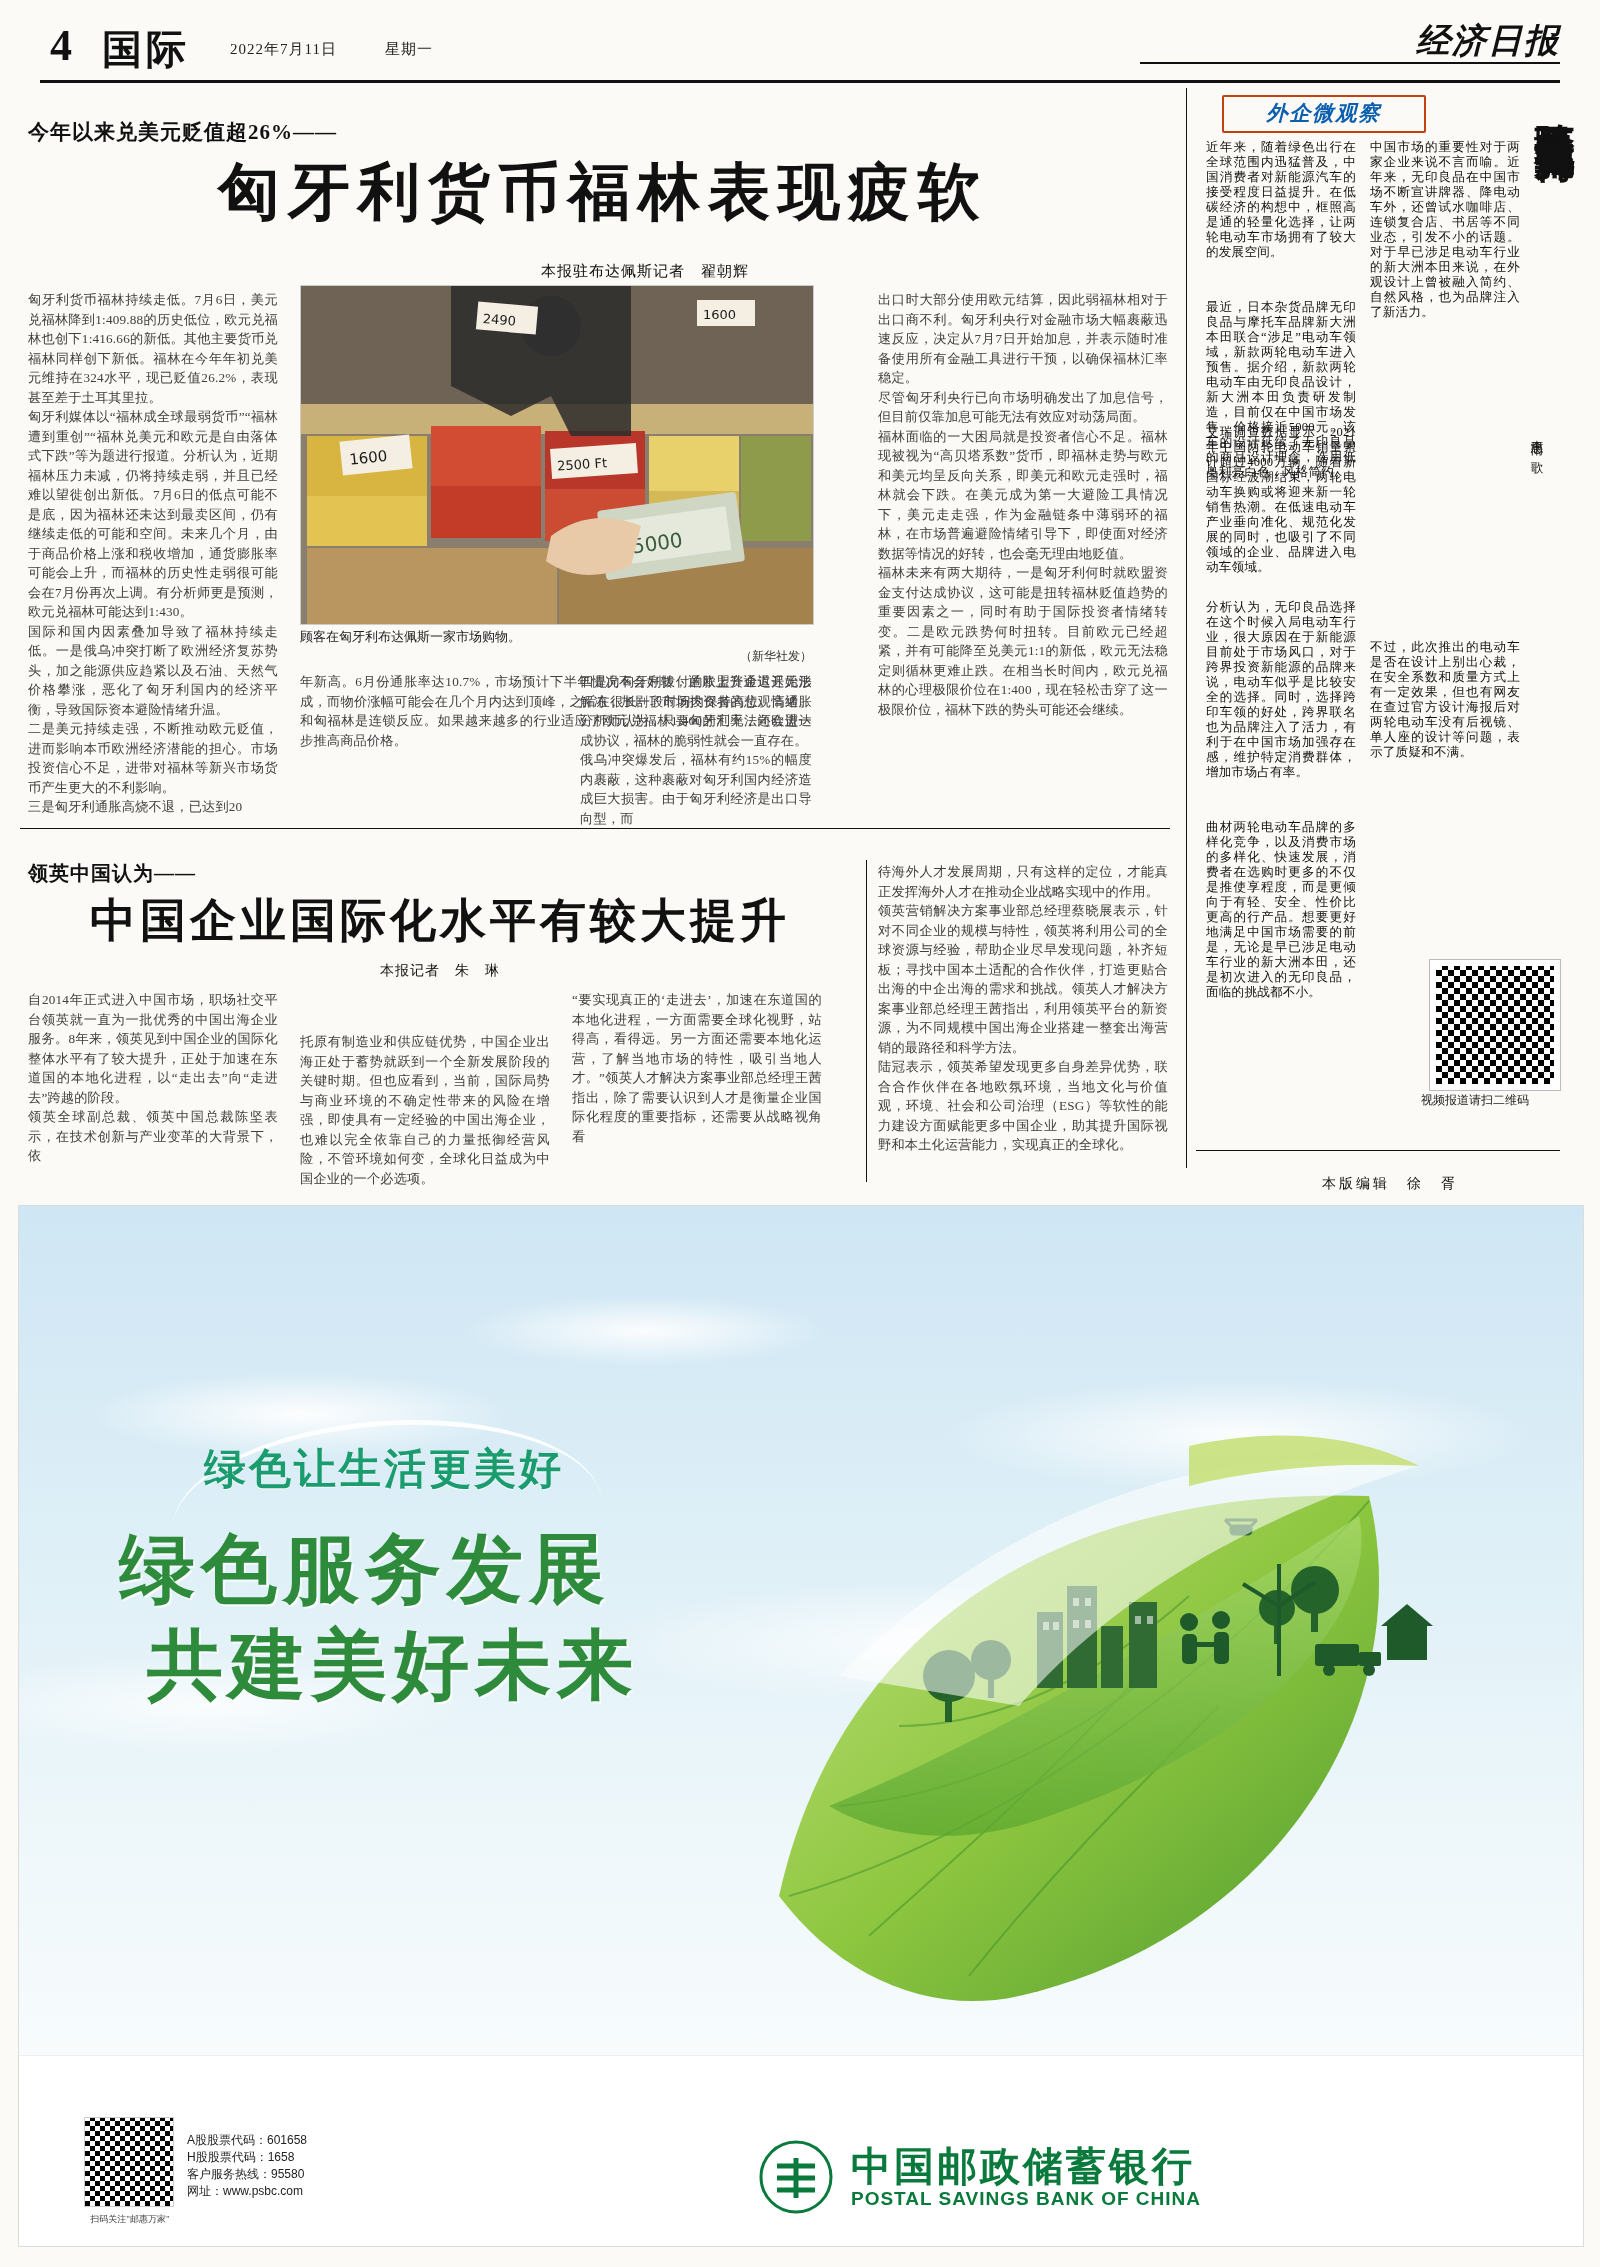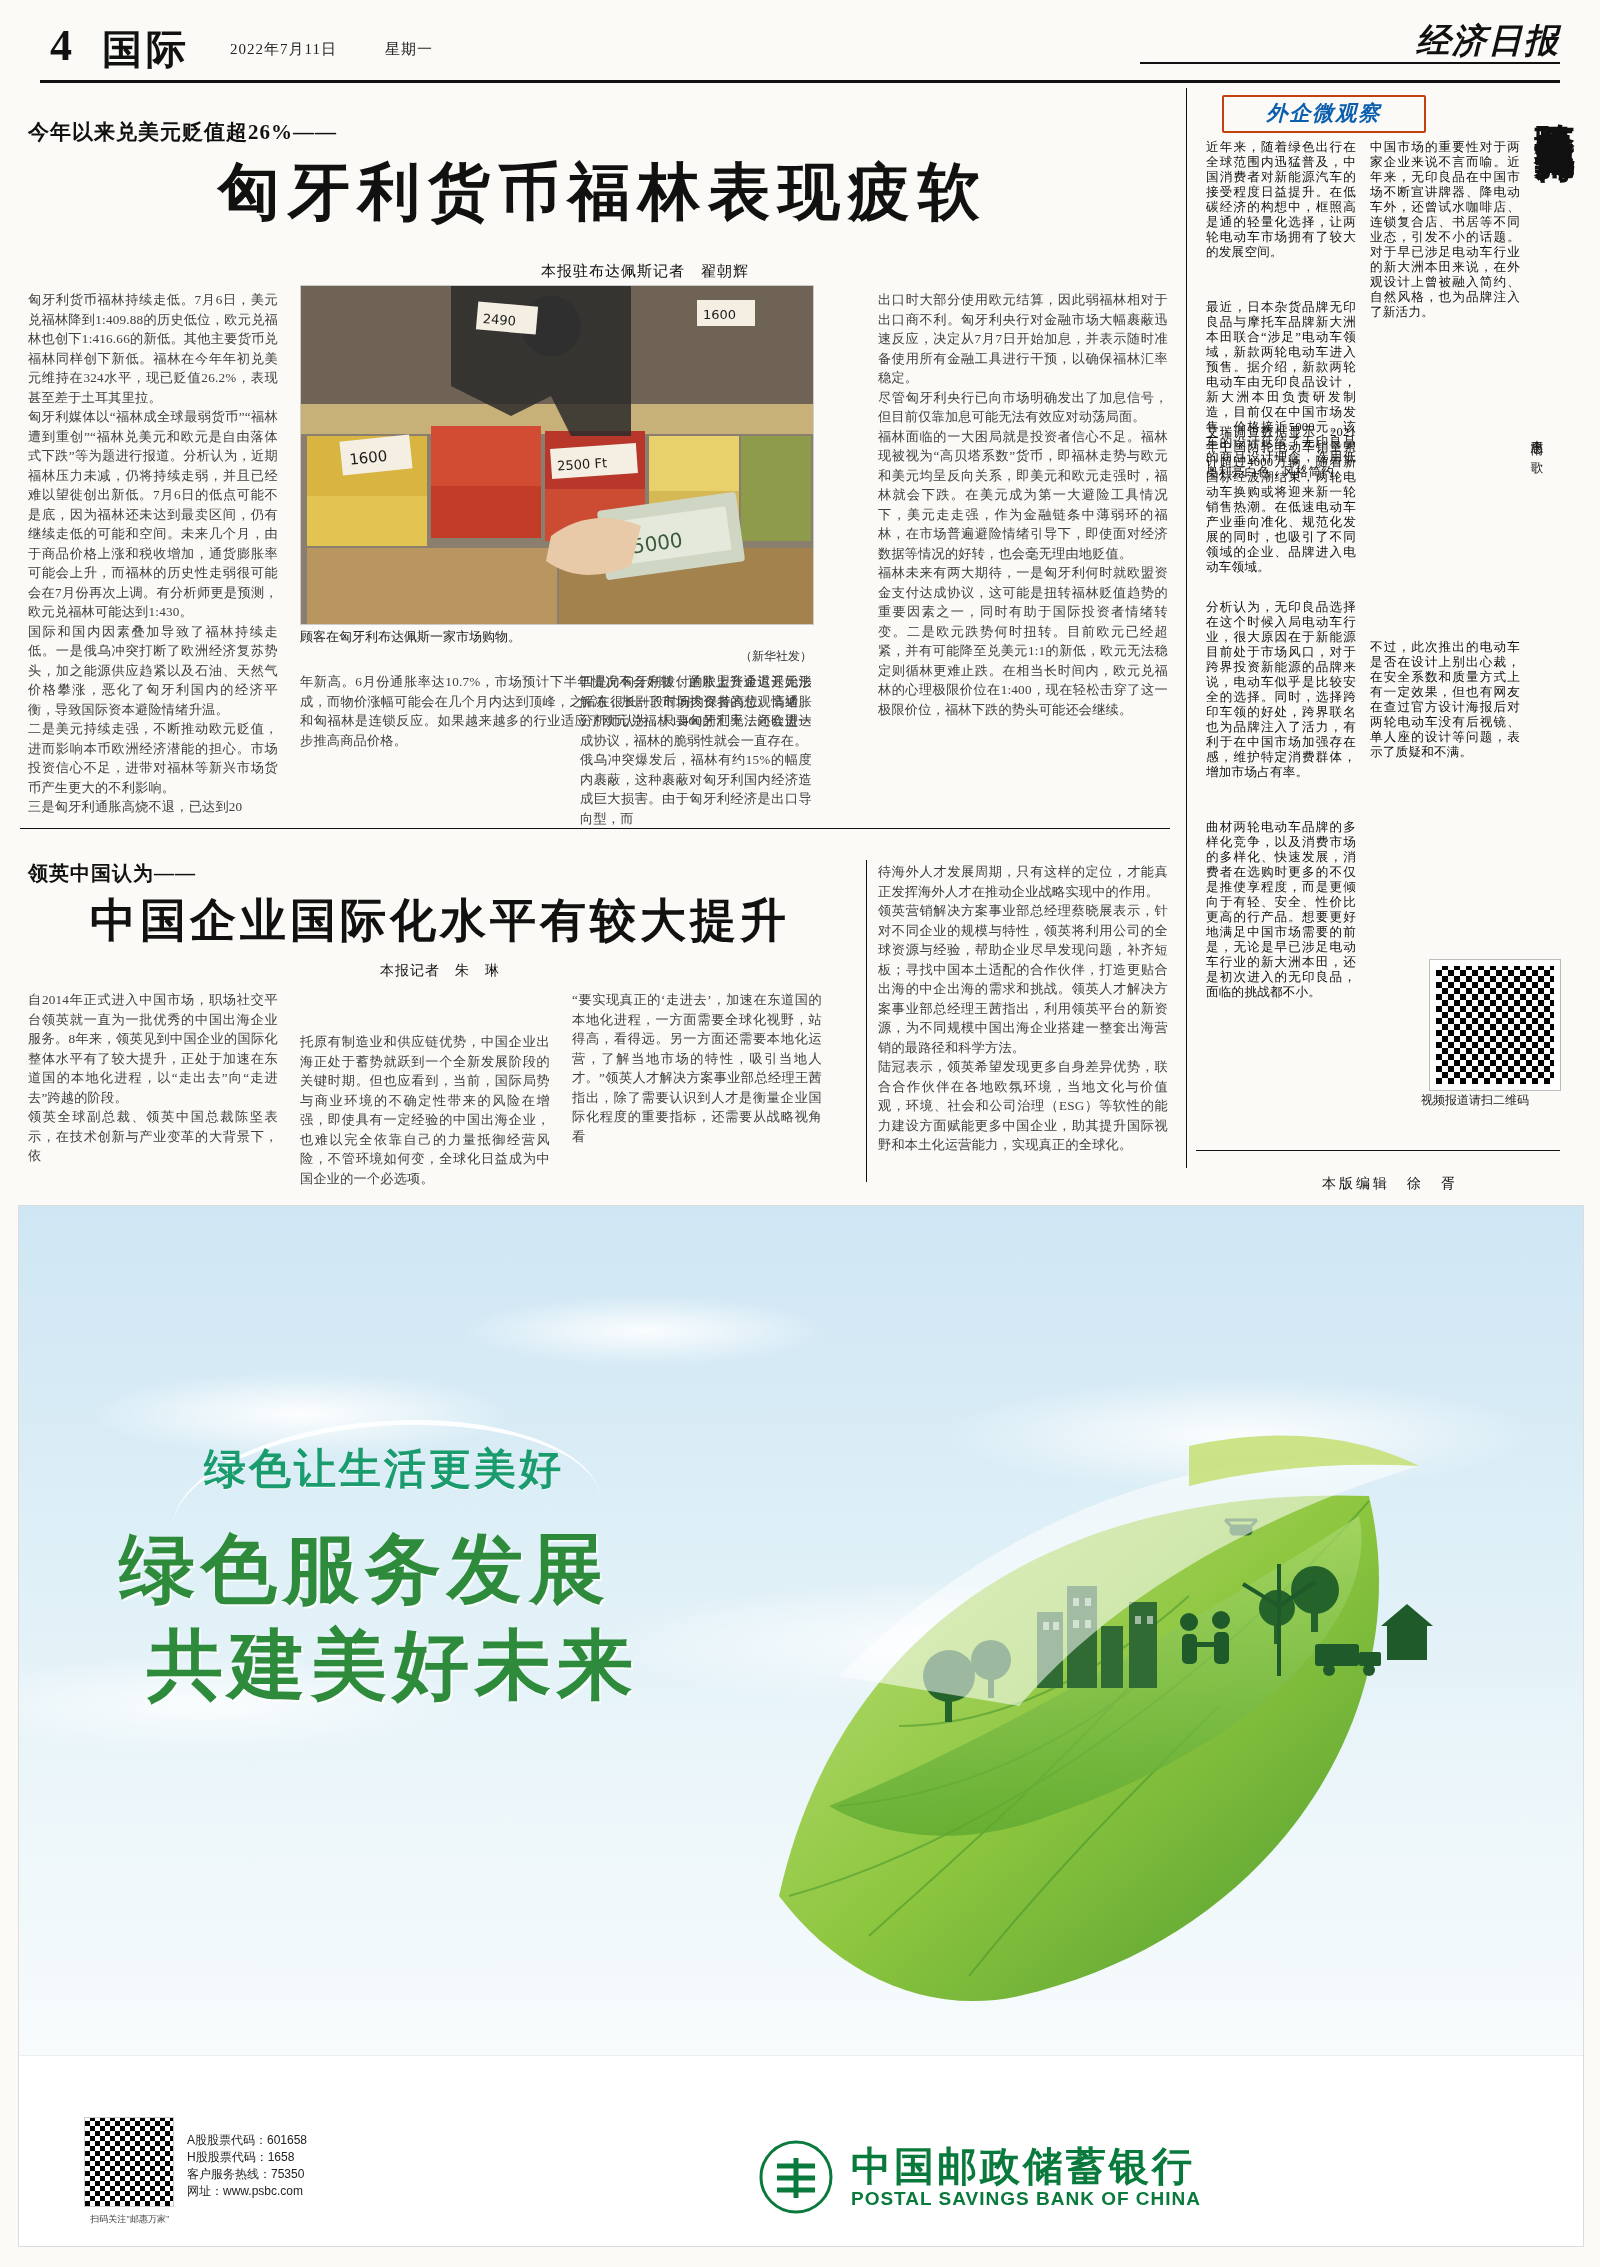--- a/index.html
+++ b/index.html
@@ -441,21 +441,21 @@
       <span>绿色服务发展</span>
       <span class="l2">共建美好未来</span>
     </div>
 
     <div class="ad-bottom">
       <div class="ad-qr"></div>
       <div class="ad-qr-cap">扫码关注"邮惠万家"</div>
       <div class="ad-info">
         <div>A股股票代码：601658</div>
         <div>H股股票代码：1658</div>
-        <div>客户服务热线：75350</div>
+        <div>客户服务热线：95580</div>
         <div>网址：www.psbc.com</div>
       </div>
       <div class="bank-logo">
         <svg class="bank-mark" viewBox="0 0 74 74">
           <circle cx="37" cy="37" r="35" fill="none" stroke="#0a7a3c" stroke-width="3"></circle>
           <g stroke="#0a7a3c" stroke-width="5" fill="none">
             <path d="M18 26 H56"></path>
             <path d="M18 38 H56"></path>
             <path d="M18 50 H56"></path>
             <path d="M37 18 V58"></path>

